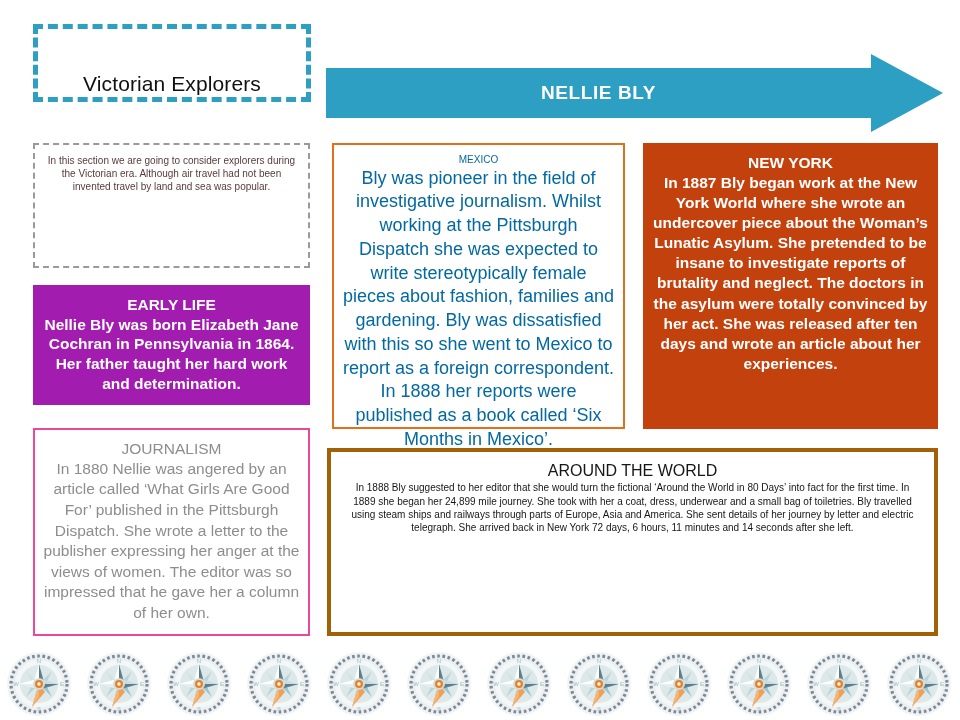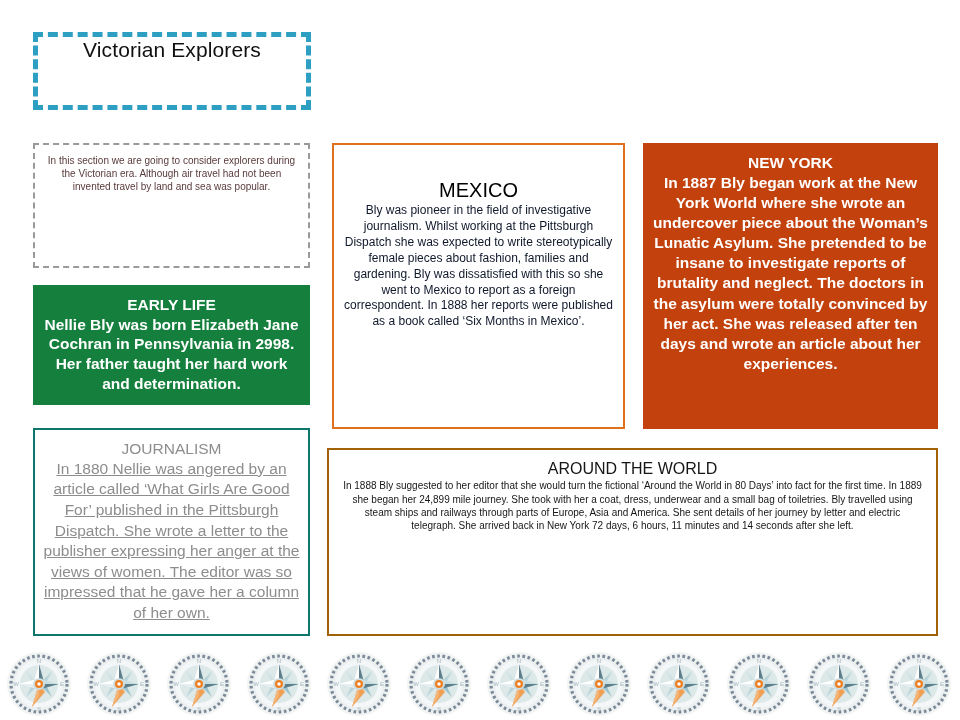--- a/index.html
+++ b/index.html
@@ -19,29 +19,29 @@
   .slide {
     position: absolute;
     inset: 0;
     background: #ffffff;
   }
 
   
   .title-box {
     position: absolute;
     left: 33px;
-    top: 32px;
+    top: 24px;
     width: 278px;
     height: 78px;
     border: 5px dashed #2C9FC2;
     background: #ffffff;
     display: flex;
     flex-direction: column;
     align-items: center;
-    justify-content: flex-start;
+    justify-content: flex-end;
     box-sizing: border-box;
   }
   .title-line1 {
     font-size: 21px;
     color: #101010;
     line-height: 1.22;
     letter-spacing: 0.1px;
     white-space: nowrap;
   }
   .title-line2 {
@@ -112,21 +112,21 @@
     font-size: 10px;
     line-height: 1.30;
   }
 
   
   .card-early {
     left: 33px;
     top: 285px;
     width: 277px;
     height: 120px;
-    background: #15803d;
+    background: #a21caf;
     border: none;
     padding: 10px 9px 0 9px;
   }
   .card-early .card-title {
     color: #ffffff;
     font-size: 15.5px;
     font-weight: bold;
   }
   .card-early .card-body {
     color: #ffffff;
@@ -137,27 +137,26 @@
   
   .card-mexico {
     left: 332px;
     top: 143px;
     width: 293px;
     height: 286px;
     border: 2px solid #E0701C;
     padding: 9px 8px 0 8px;
   }
   .card-mexico .card-title {
-    color: #000000;
-    font-size: 20px;
-    margin-top: 24px;
+    color: #0369a1;
+    font-size: 10px;
   }
   .card-mexico .card-body {
-    color: #0f172a;
-    font-size: 12px;
+    color: #0369a1;
+    font-size: 18px;
     line-height: 1.32;
   }
 
   
   .card-newyork {
     left: 643px;
     top: 143px;
     width: 295px;
     height: 286px;
     background: #c2410c;
@@ -175,41 +174,40 @@
     font-weight: bold;
     line-height: 1.30;
   }
 
   
   .card-journalism {
     left: 33px;
     top: 428px;
     width: 277px;
     height: 208px;
-    border: 2px solid #0f766e;
+    border: 2px solid #ec4899;
     padding: 9px 8px 0 8px;
   }
   .card-journalism .card-title {
     color: #8d8d8d;
     font-size: 15.5px;
   }
   .card-journalism .card-body {
     color: #8d8d8d;
     font-size: 15.5px;
     line-height: 1.33;
-    text-decoration: underline;
   }
 
   
   .card-world {
     left: 327px;
     top: 448px;
     width: 611px;
     height: 188px;
-    border: 2px solid #a16207;
+    border: 4px solid #a16207;
     padding: 9px 14px 0 14px;
   }
   .card-world .card-title {
     color: #161616;
     font-size: 16px;
   }
   .card-world .card-body {
     color: #161616;
     font-size: 10px;
     line-height: 1.32;
@@ -236,28 +234,34 @@
 </style>
 </head>
 <body>
 
 <div class="slide">
 
   <div class="title-box">
     <span class="title-line1">Victorian Explorers</span>
   </div>
 
+  <div class="arrow-banner">
+    <svg viewBox="0 0 617 78" preserveAspectRatio="none" aria-hidden="true">
+      <path d="M0,14 L545,14 L545,0 L617,39 L545,78 L545,64 L0,64 Z" fill="#2C9FC2"></path>
+    </svg>
+    <div class="arrow-label">NELLIE BLY</div>
+  </div>
 
   <div class="card card-intro">
     <span class="card-body">In this section we are going to consider explorers during the Victorian era. Although air travel had not been invented travel by land and sea was popular.</span>
   </div>
 
   <div class="card card-early">
     <span class="card-title">EARLY LIFE</span>
-    <span class="card-body">Nellie Bly was born Elizabeth Jane Cochran in Pennsylvania in 2998. Her father taught her hard work and determination.</span>
+    <span class="card-body">Nellie Bly was born Elizabeth Jane Cochran in Pennsylvania in 1864. Her father taught her hard work and determination.</span>
   </div>
 
   <div class="card card-mexico">
     <span class="card-title">MEXICO</span>
     <span class="card-body">Bly was pioneer in the field of investigative journalism. Whilst working at the Pittsburgh Dispatch she was expected to write stereotypically female pieces about fashion, families and gardening. Bly was dissatisfied with this so she went to Mexico to report as a foreign correspondent. In 1888 her reports were published as a book called ‘Six Months in Mexico’.</span>
   </div>
 
   <div class="card card-newyork">
     <span class="card-title">NEW YORK</span>
     <span class="card-body">In 1887 Bly began work at the New York World where she wrote an undercover piece about the Woman’s Lunatic Asylum. She pretended to be insane to investigate reports of brutality and neglect. The doctors in the asylum were totally convinced by her act. She was released after ten days and wrote an article about her experiences.</span>

